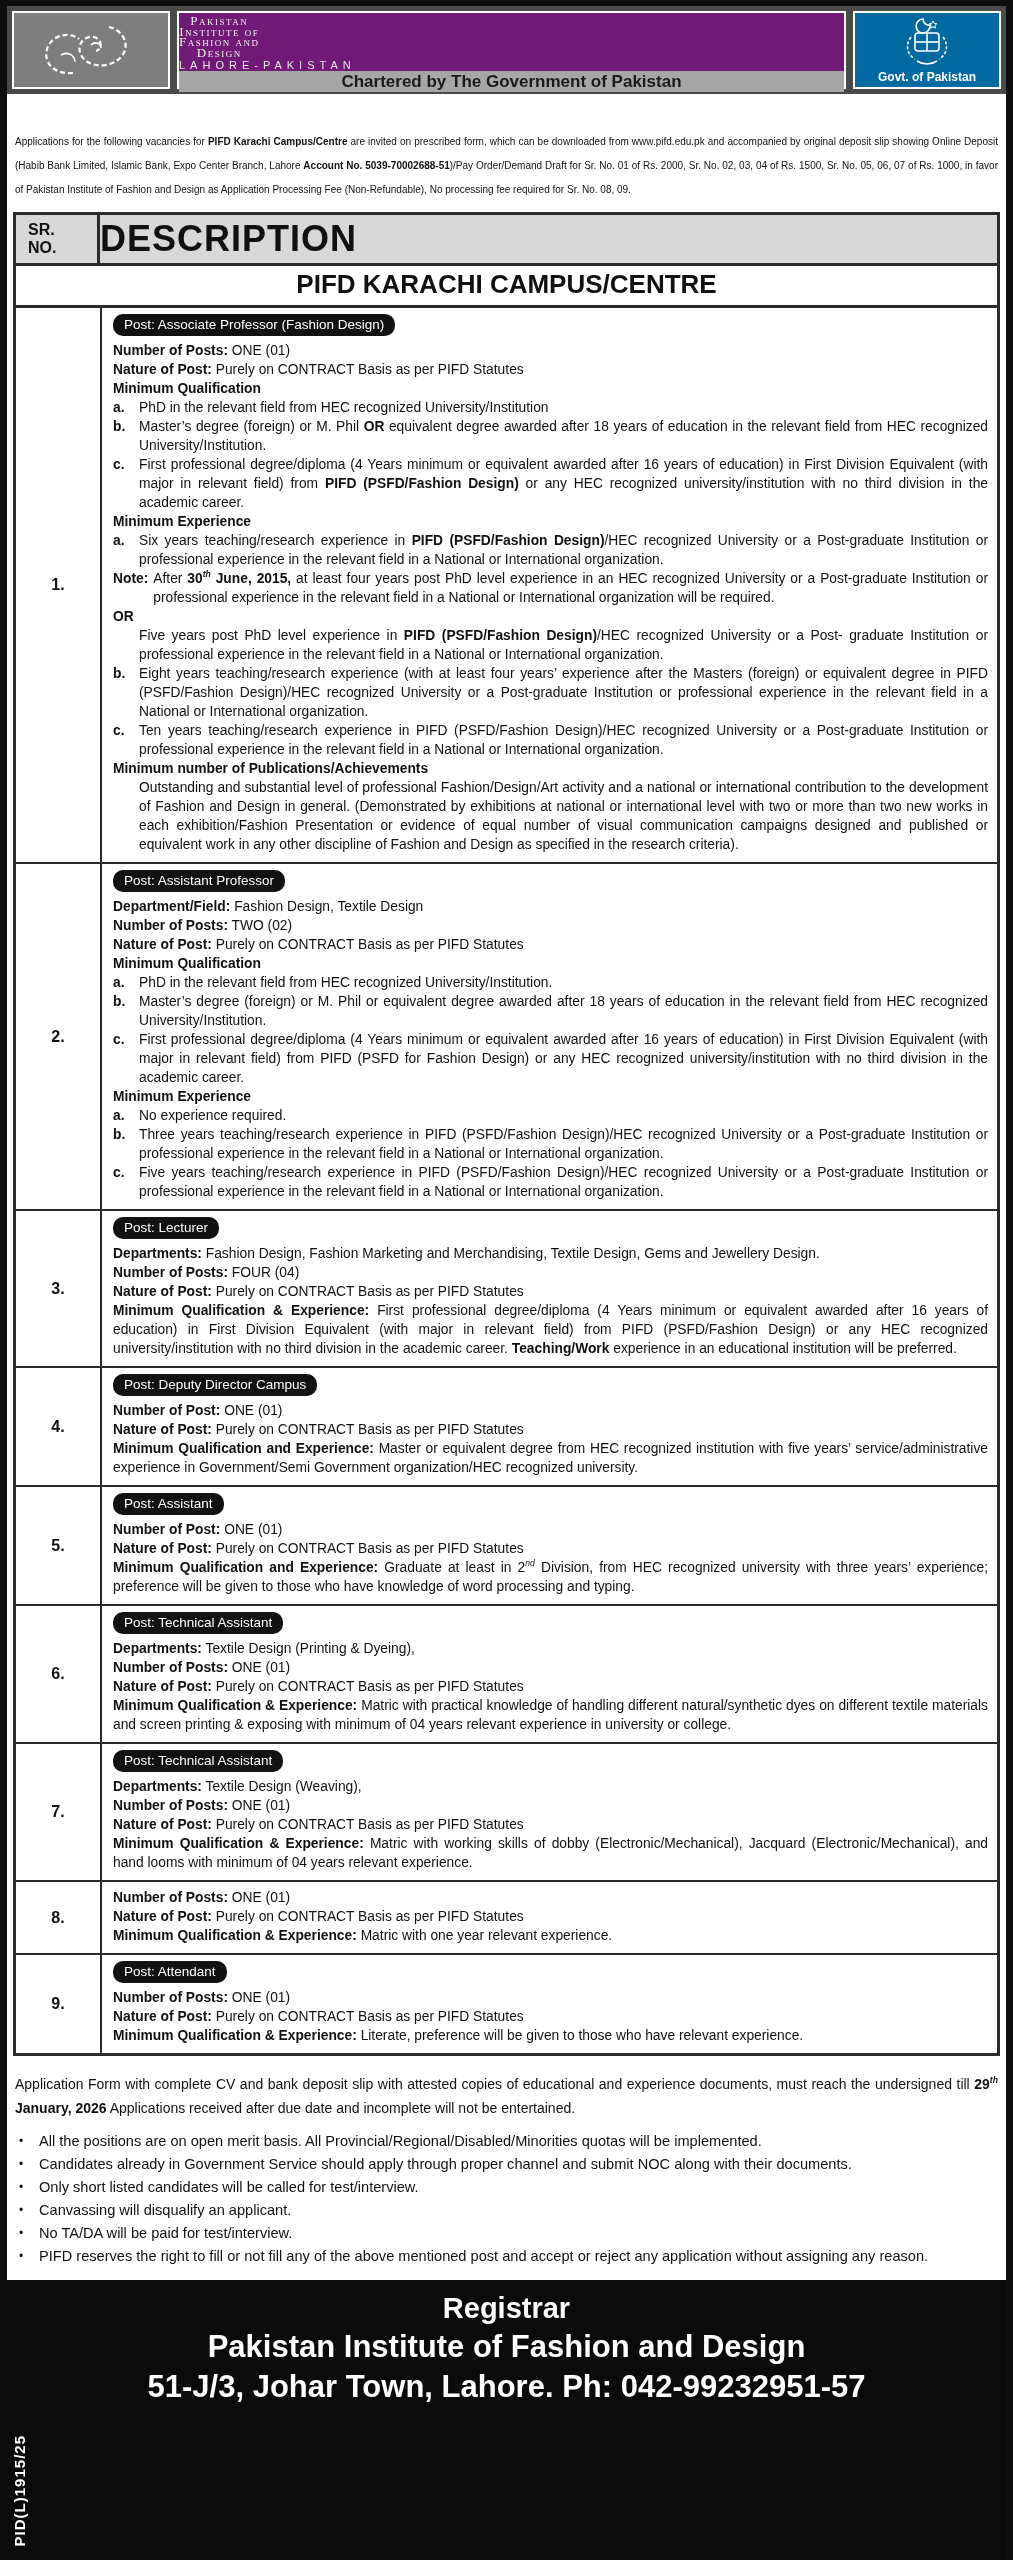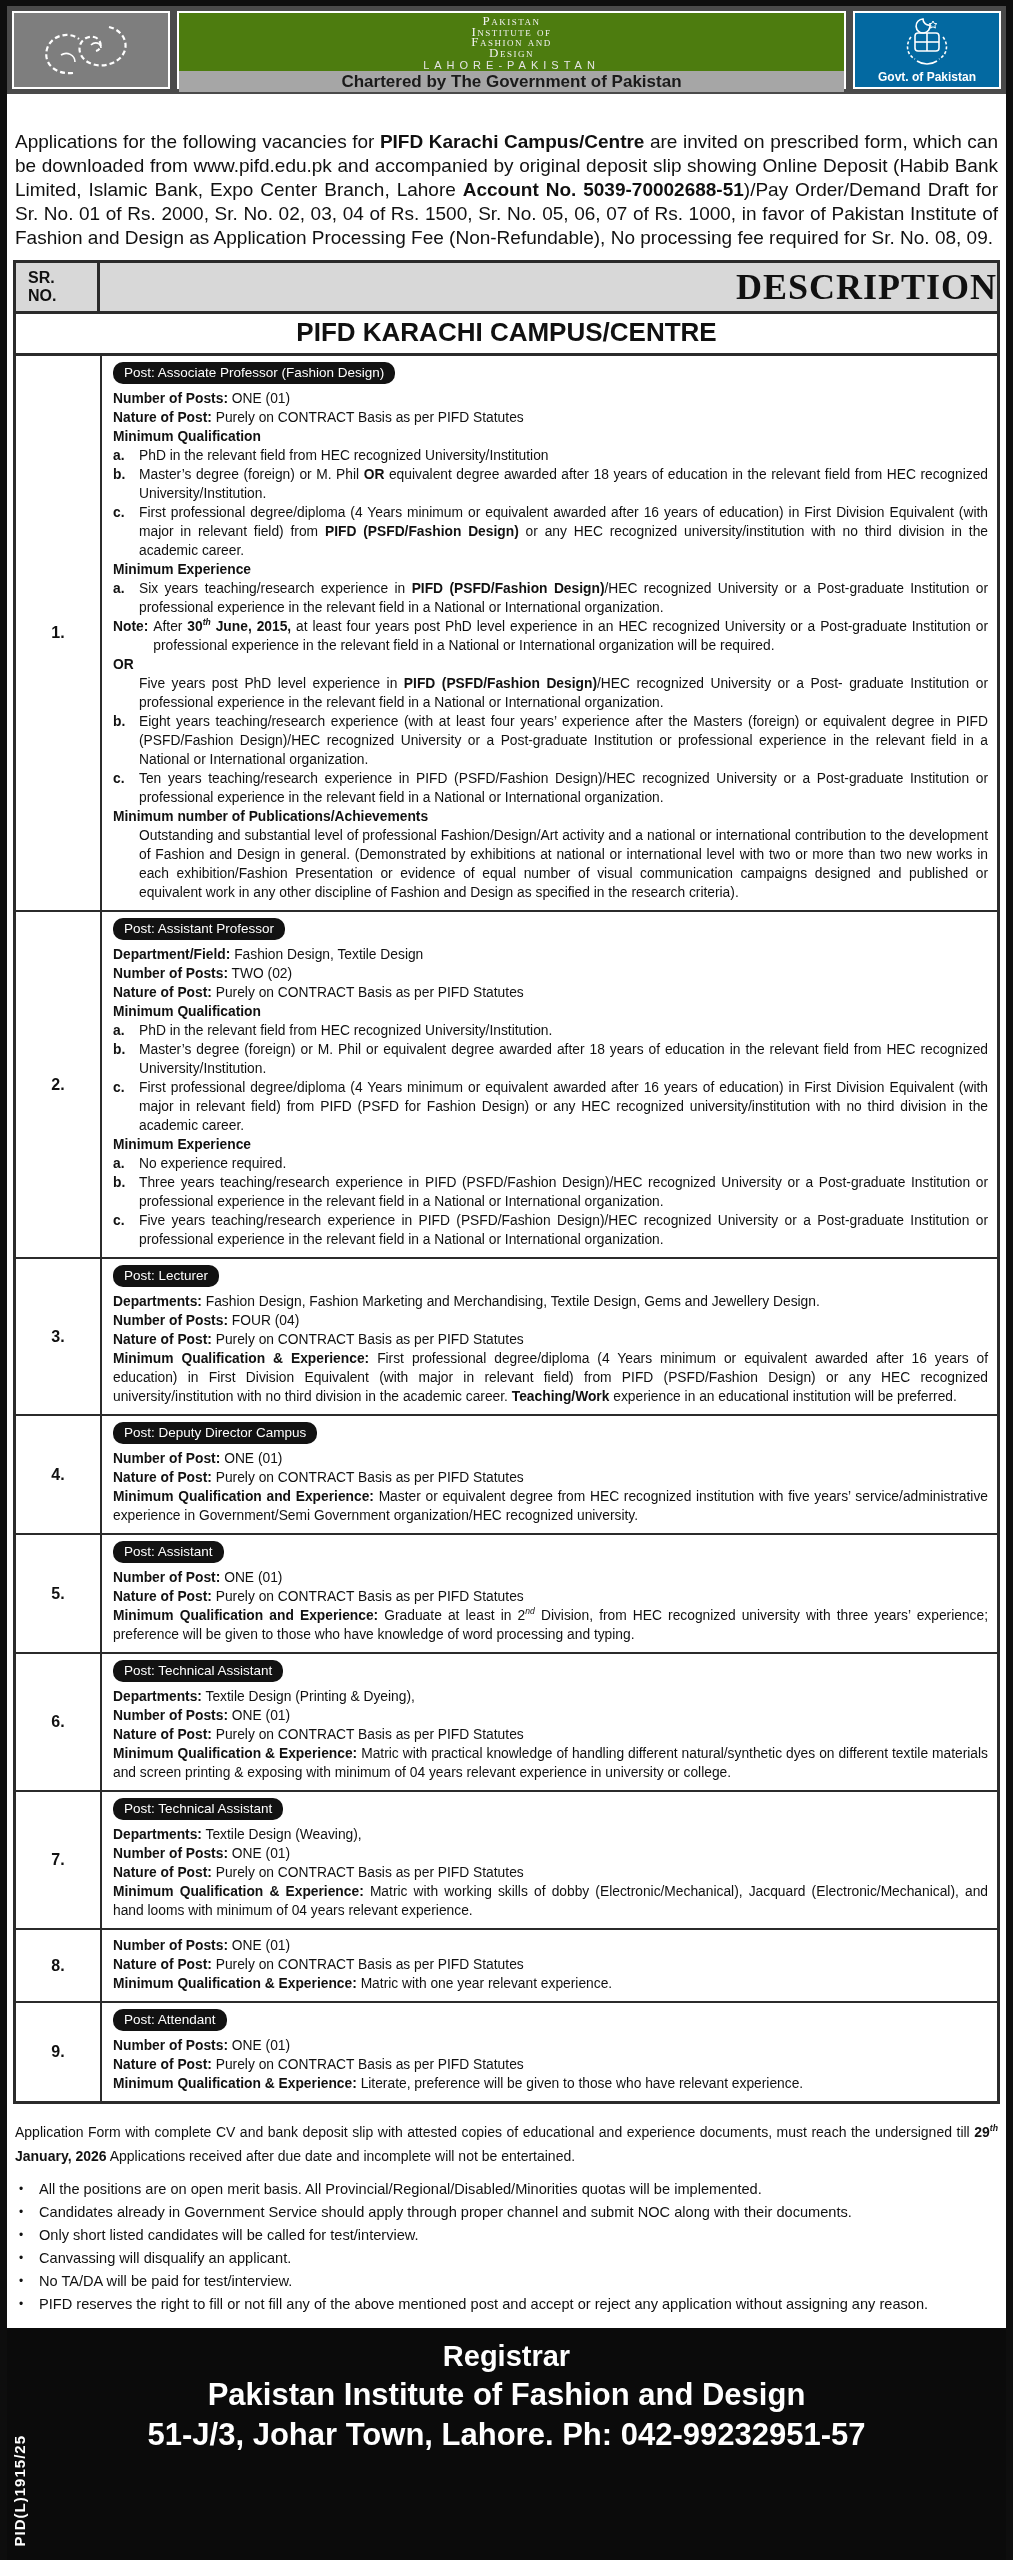--- a/index.html
+++ b/index.html
@@ -8,36 +8,36 @@
     box-sizing:border-box;padding:6px 7px 0;
     display:flex;flex-direction:column;
     font-family:"Liberation Sans",sans-serif;color:#111;
     overflow:hidden;
   }
   
   .header-band{background:#4a4a4a;height:88px;flex:none;display:flex;gap:7px;padding:5px;box-sizing:border-box;}
   .logo-box{border:2px solid #fff;box-sizing:border-box;display:flex;flex-direction:column;align-items:center;justify-content:center;}
   .logo-left{width:158px;background:#7e7e7e;}
   .logo-right{width:148px;background:#0369a1;color:#fff;}
-  .title-box{flex:1;background:#4d7c0f;border:2px solid #fff;box-sizing:border-box;display:flex;flex-direction:column;align-items:center;color:#f2f2f2;}
+  .title-box{flex:1;background:#701a75;border:2px solid #fff;box-sizing:border-box;display:flex;flex-direction:column;align-items:flex-start;color:#f2f2f2;}
   .title-main{font-family:"Liberation Serif",serif;font-variant:small-caps;text-align:center;font-size:13px;line-height:10.5px;letter-spacing:1.5px;margin-top:3px;}
   .title-loc{font-size:11px;letter-spacing:5px;margin-top:1px;color:#e5e5e5;}
   .chartered-strip{margin-top:auto;align-self:stretch;background:#a6a6a6;color:#1b1b1b;text-align:center;font-size:17px;font-weight:700;line-height:21px;}
   .govt-label{font-size:12px;font-weight:700;margin-top:1px;}
   
   .white-gap{background:#fff;height:8px;flex:none;}
   .banner{background:#0d0d0d;color:#fff;text-align:center;font-size:31px;font-weight:800;letter-spacing:1px;padding:3px 0 7px;flex:none;}
   
-  .intro{background:#fff;padding:28px 8px 10px;font-size:19px;line-height:24px;text-align:justify;flex:none;}
+  .intro{background:#fff;padding:28px 8px 10px;font-size:10px;line-height:24px;text-align:justify;flex:none;}
   
   .table-wrap{background:#fff;padding:0 6px 6px;flex:none;}
   .vtable{border:3px solid #2b2b2b;}
   .thead{display:flex;background:#d8d8d8;border-bottom:3px solid #2b2b2b;}
   .sr-hcell{width:84px;flex:none;border-right:3px solid #2b2b2b;font-weight:800;font-size:16px;line-height:18px;padding:6px 12px;box-sizing:border-box;}
-  .desc-hcell{flex:1;text-align:right;font-size:36px;font-weight:800;letter-spacing:1px;align-self:center;padding:2px 0;font-family:Liberation Serif, serif;}
+  .desc-hcell{flex:1;text-align:left;font-size:36px;font-weight:800;letter-spacing:1px;align-self:center;padding:2px 0;}
   .campus-row{text-align:center;font-size:26px;font-weight:800;padding:3px 0 5px;border-bottom:3px solid #2b2b2b;background:#fff;}
   .trow{display:flex;border-bottom:2.5px solid #2b2b2b;background:#fff;}
   .trow:last-child{border-bottom:none;}
   .sr-cell{width:84px;flex:none;border-right:2.5px solid #2b2b2b;display:flex;align-items:center;justify-content:center;font-weight:800;font-size:16px;}
   .desc-cell{flex:1;padding:6px 9px 8px 11px;font-size:13.8px;line-height:19px;}
   .pill{display:inline-block;background:#121212;color:#fff;border-radius:10px;padding:1px 11px 2px;font-size:13.5px;margin-bottom:5px;}
   .ln{text-align:justify;}
   .ln-item,.ln-note{display:flex;}
   .ln-item > .mk{width:26px;flex:none;}
   .ln-note > .mk{flex:none;margin-right:5px;}

